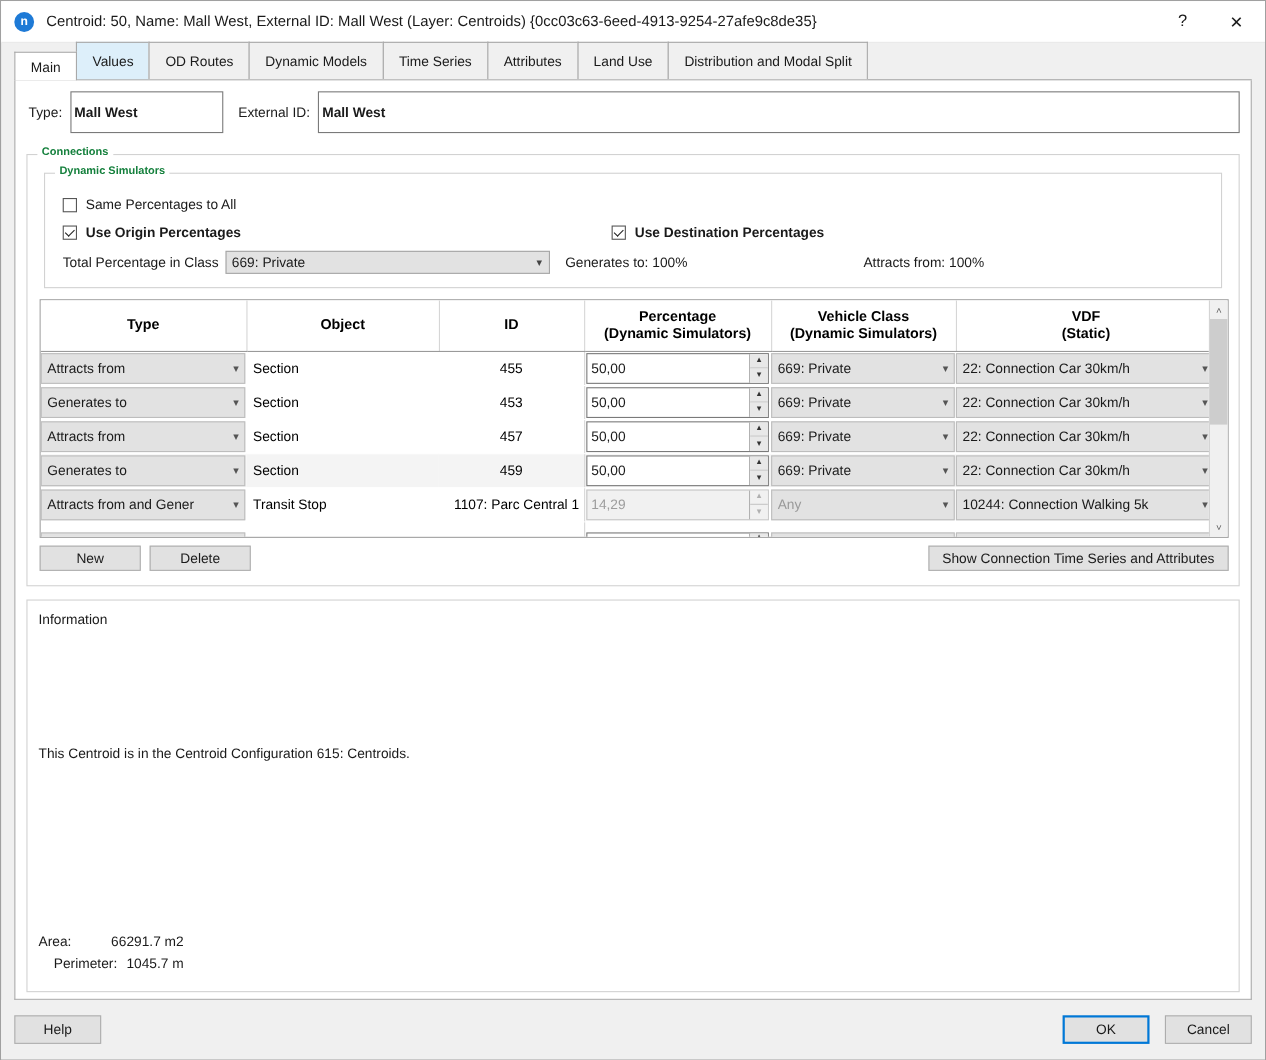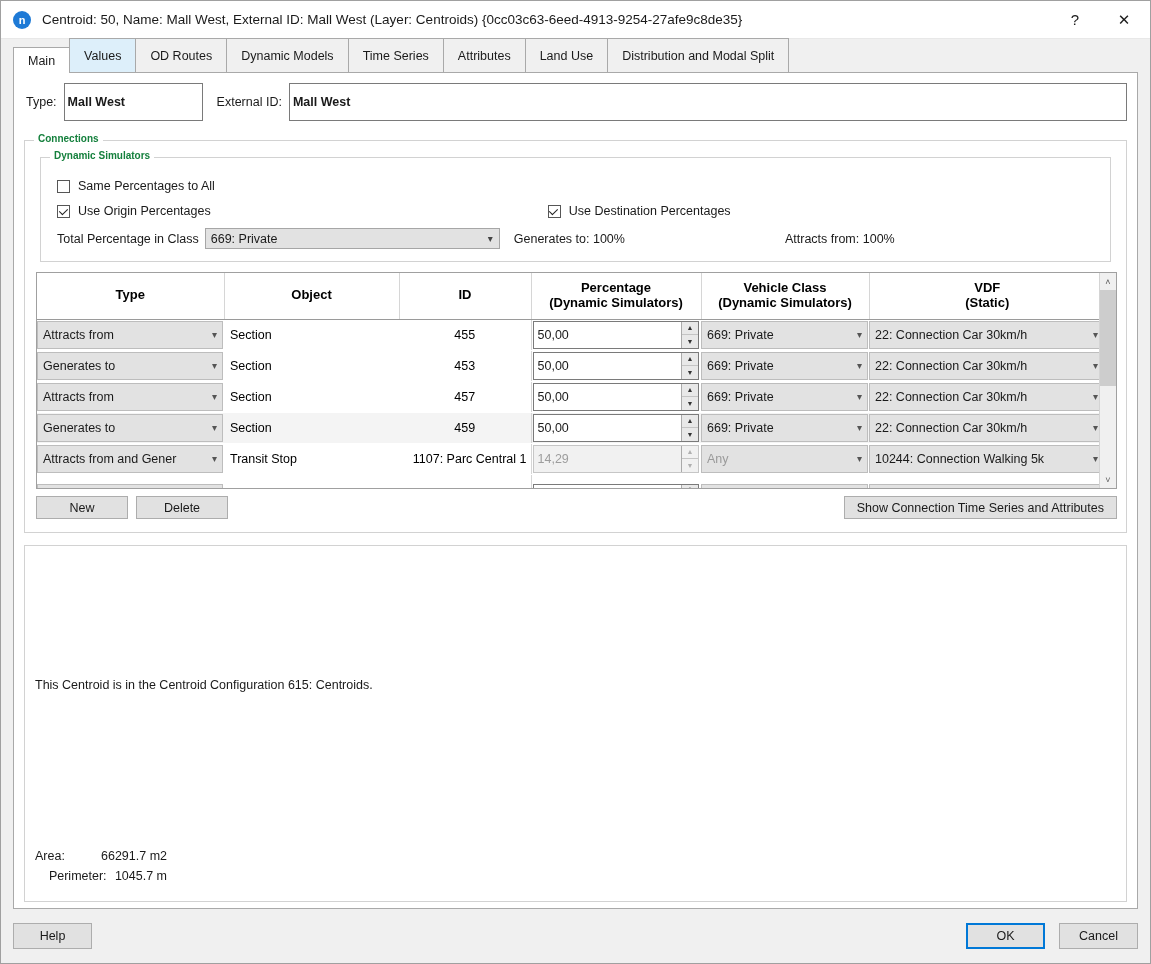--- a/index.html
+++ b/index.html
@@ -367,21 +367,21 @@
       <div class="group-title">Connections</div>
 
       <div class="group inner">
         <div class="group-title">Dynamic Simulators</div>
 
         <div class="cbrow">
           <span class="cb"></span>
           <span class="cbl">Same Percentages to All</span>
         </div>
 
-        <div class="cbrow" style="position:relative;">
+        <div class="cbrow" style="position:relative;font-weight:bold;">
           <span class="cb checked"></span>
           <span class="cbl">Use Origin Percentages</span>
           <span class="cb checked" style="margin-left:337px"></span>
           <span class="cbl">Use Destination Percentages</span>
         </div>
 
         <div class="pctrow">
           <span class="lbl">Total Percentage in Class</span>
           <div class="combo" id="total-pct-combo">
             <span>669: Private</span>
@@ -648,20 +648,21 @@
       <div class="btnrow">
         <div class="btn">New</div>
         <div class="btn">Delete</div>
         <div class="btn-spacer"></div>
         <div class="btn" id="show-conn-btn">Show Connection Time Series and Attributes</div>
       </div>
     </div>
 
     <div class="infogroup">
       <div class="infobox">
+        <div class="group-title">Information</div>
         <div class="info-line-centre">This Centroid is in the Centroid Configuration 615: Centroids.</div>
         <div class="info-metrics">
           <div class="metric">
             <span class="mk">Area:</span>
             <span class="mv">66291.7 m2</span>
           </div>
           <div class="metric">
             <span class="mk">Perimeter:</span>
             <span class="mv">1045.7 m</span>
           </div>

